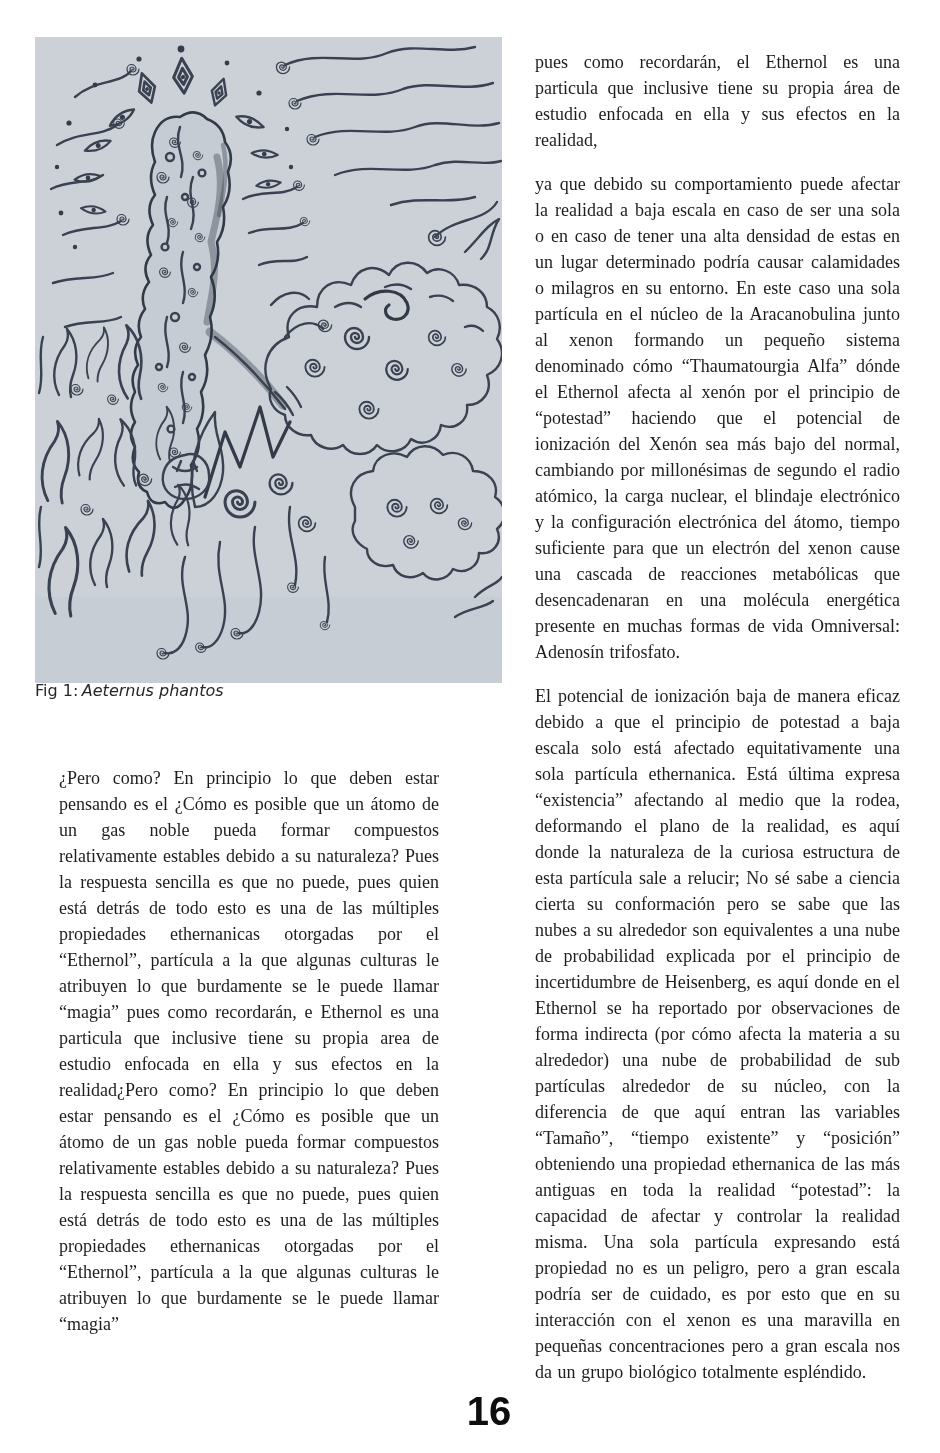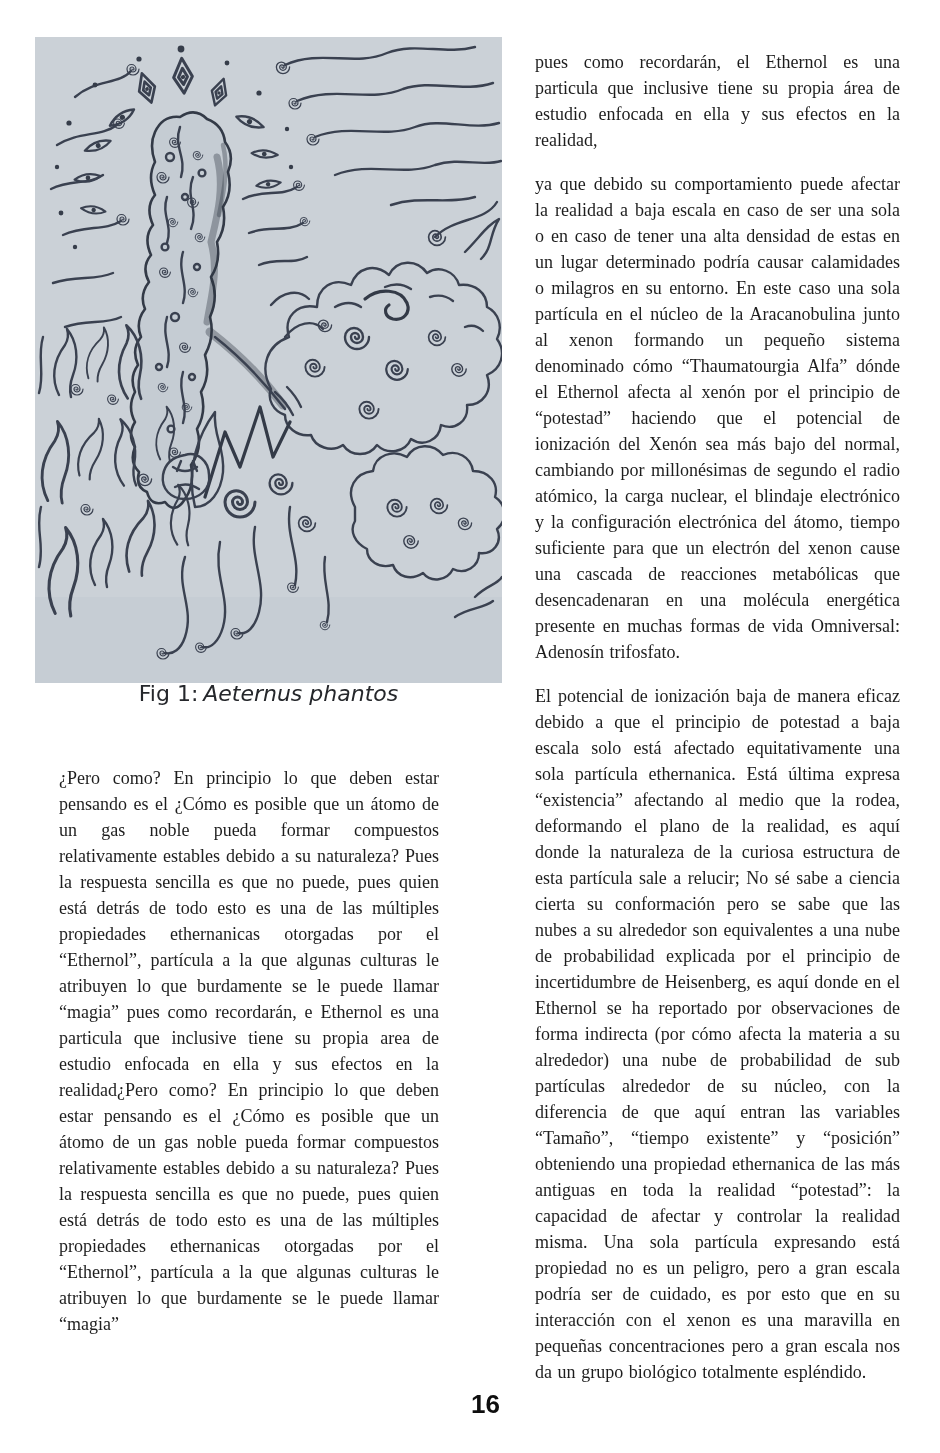--- a/index.html
+++ b/index.html
@@ -2,33 +2,33 @@
 <html><head>
 <meta charset="utf-8">
 <style>
   html,body{margin:0;padding:0;background:#ffffff;}
   .page{position:relative;width:940px;height:1453px;background:#ffffff;overflow:hidden;
         font-family:"Liberation Serif", serif;color:#1d1d1d;}
   
   .artwork{position:absolute;left:35px;top:37px;width:467px;height:646px;background:#cbd1d7;}
   .artwork svg{display:block;width:100%;height:100%;}
   figure{margin:0;}
-  figcaption{position:absolute;left:35px;top:681px;width:467px;text-align:center;
-             font-family:"DejaVu Sans","Liberation Sans",sans-serif;font-size:22px;color:#25272b;}
+  figcaption{position:absolute;left:35px;top:681px;width:467px;text-align:left;
+             font-family:"DejaVu Sans","Liberation Sans",sans-serif;font-size:16px;color:#25272b;}
   .cap-prefix{margin-right:.22em;}
   .cap-title{font-style:italic;}
   
   .body-text p{margin:18px;text-align:justify;font-size:18px;line-height:26px;
                word-spacing:.06em;}
   .col-left-text{position:absolute;left:41px;top:747px;width:416px;}
   .col-right-text{position:absolute;left:517px;top:31px;width:401px;}
   .col-right-text p.closing{margin-top:26px;}
   
-  .page-number{position:absolute;left:426px;top:1389px;width:74px;text-align:right;
-               font-family:"Liberation Sans",sans-serif;font-weight:bold;font-size:26px;color:#0e0e0e;}
+  .page-number{position:absolute;left:452px;top:1389px;width:74px;text-align:center;
+               font-family:"Liberation Sans",sans-serif;font-weight:bold;font-size:40px;color:#0e0e0e;}
   
   .ink{fill:none;stroke:#3a4150;stroke-width:2.4;stroke-linecap:round;stroke-linejoin:round;}
   .ink-bold{fill:none;stroke:#333a47;stroke-width:3.2;stroke-linecap:round;stroke-linejoin:round;}
   .dot{fill:#363d4a;stroke:none;}
   .bodyfill{fill:#c5ccd3;stroke:#333a47;stroke-width:2.6;stroke-linejoin:round;}
   .shade{fill:none;stroke:#2d3440;opacity:.36;stroke-linecap:round;}
 </style>
 </head>
 <body>
 

